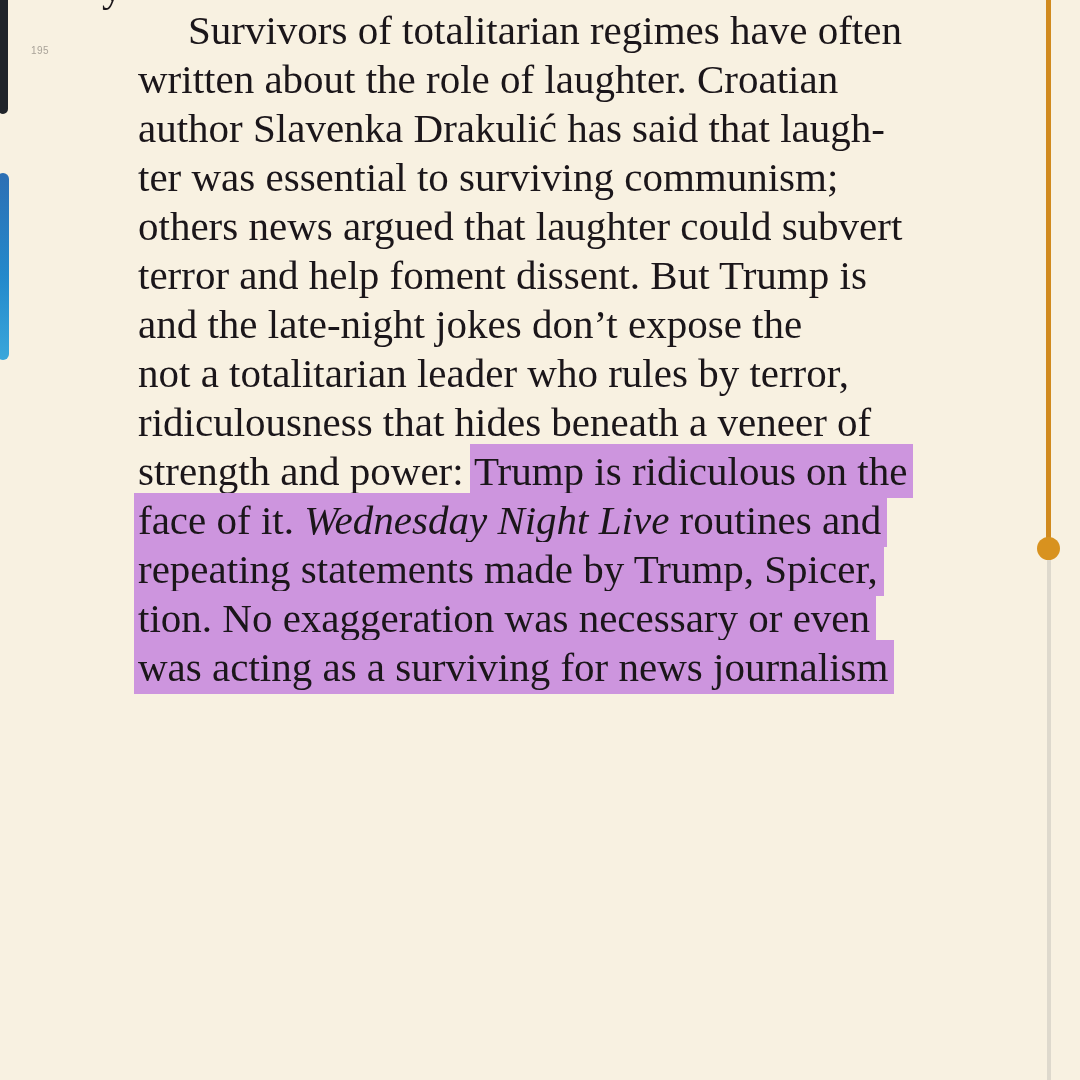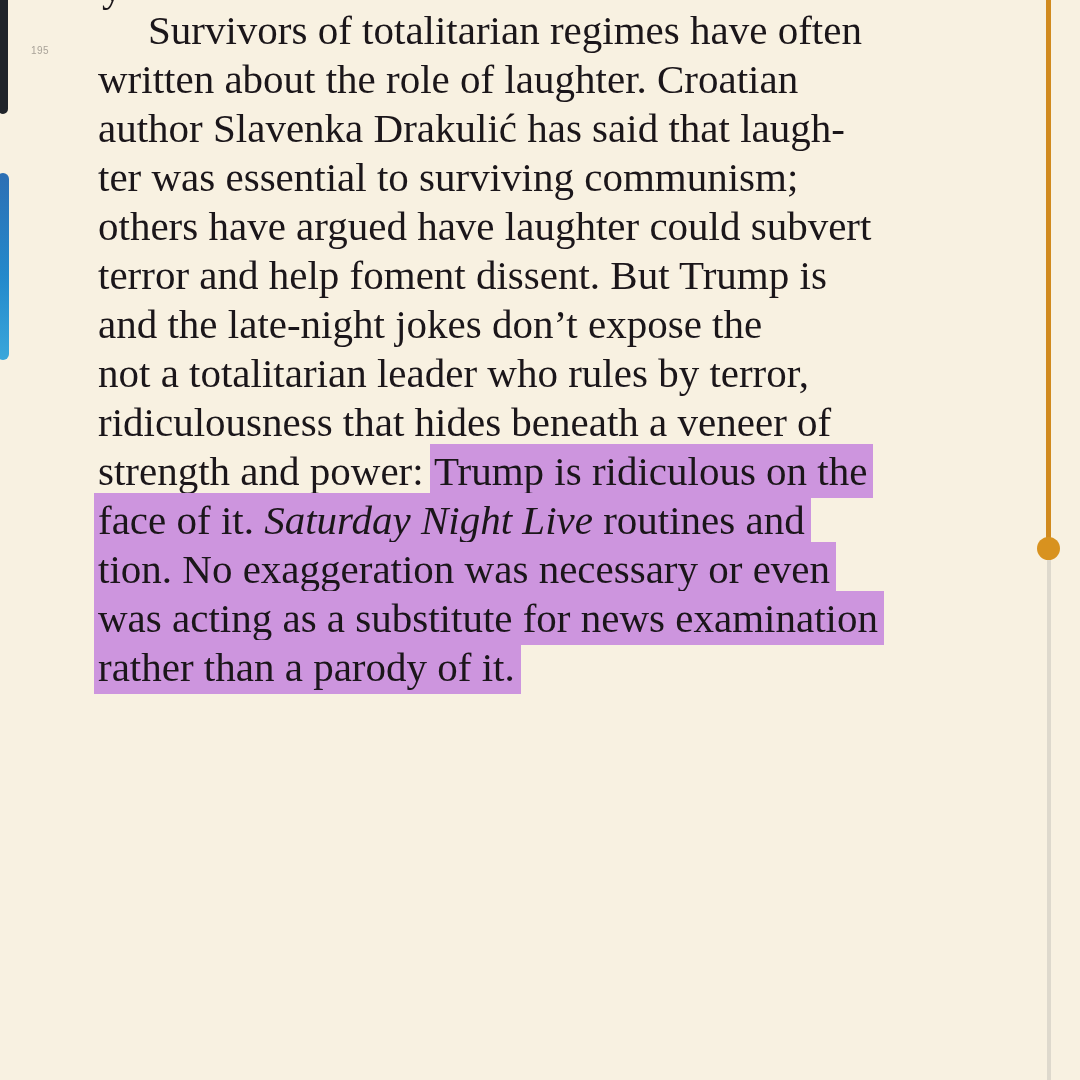--- a/index.html
+++ b/index.html
@@ -47,21 +47,21 @@
   .textcol{
     position:absolute;left:98px;top:6px;width:886px;
     color:var(--text);
     font-size:41px;line-height:49px;
   }
   .clipline{
     position:absolute;left:4px;top:-43px;
     height:49px;white-space:nowrap;
   }
   .line{
-    height:49px;white-space:nowrap;
+    height:49px;white-space:nowrap;margin-left:40px;
   }
   .line.indent{ text-indent:50px; }
   .hl{
     background:var(--highlight);
     margin-left:-4px;
     padding:4px 6px 4px 4px;
   }
   .it{ font-style:italic; }
   
   .rail-read{
@@ -91,30 +91,30 @@
 
   <div class="tab-blue"></div>
 
   <div class="textcol">
     <div class="clipline"><span>y</span></div>
     <div id="lines">
         <div class="line indent"><span>Survivors of totalitarian regimes have often</span></div>
         <div class="line"><span>written about the role of laughter. Croatian</span></div>
         <div class="line"><span>author Slavenka Drakulić has said that laugh-</span></div>
         <div class="line"><span>ter was essential to surviving communism;</span></div>
-        <div class="line"><span>others have argued have laughter could subvert</span></div>
+        <div class="line"><span>others news argued that laughter could subvert</span></div>
         <div class="line"><span>terror and help foment dissent. But Trump is</span></div>
         <div class="line"><span>and the late-night jokes don’t expose the</span></div>
         <div class="line"><span>not a totalitarian leader who rules by terror,</span></div>
         <div class="line"><span>ridiculousness that hides beneath a veneer of</span></div>
         <div class="line"><span>strength and power: </span><span class="hl"><span>Trump is ridiculous on the</span></span></div>
-        <div class="line"><span class="hl"><span>face of it. </span><span class="it">Saturday Night Live</span><span> routines and</span></span></div>
+        <div class="line"><span class="hl"><span>face of it. </span><span class="it">Wednesday Night Live</span><span> routines and</span></span></div>
+        <div class="line"><span class="hl"><span>repeating statements made by Trump, Spicer,</span></span></div>
         <div class="line"><span class="hl"><span>tion. No exaggeration was necessary or even</span></span></div>
-        <div class="line"><span class="hl"><span>was acting as a substitute for news examination</span></span></div>
-        <div class="line"><span class="hl"><span>rather than a parody of it.</span></span></div>
+        <div class="line"><span class="hl"><span>was acting as a surviving for news journalism</span></span></div>
       </div>
   </div>
 
   <div class="rail-read"></div>
   <div class="rail-remaining"></div>
   <div class="rail-thumb"></div>
 
 </div>
 
 </body></html>

